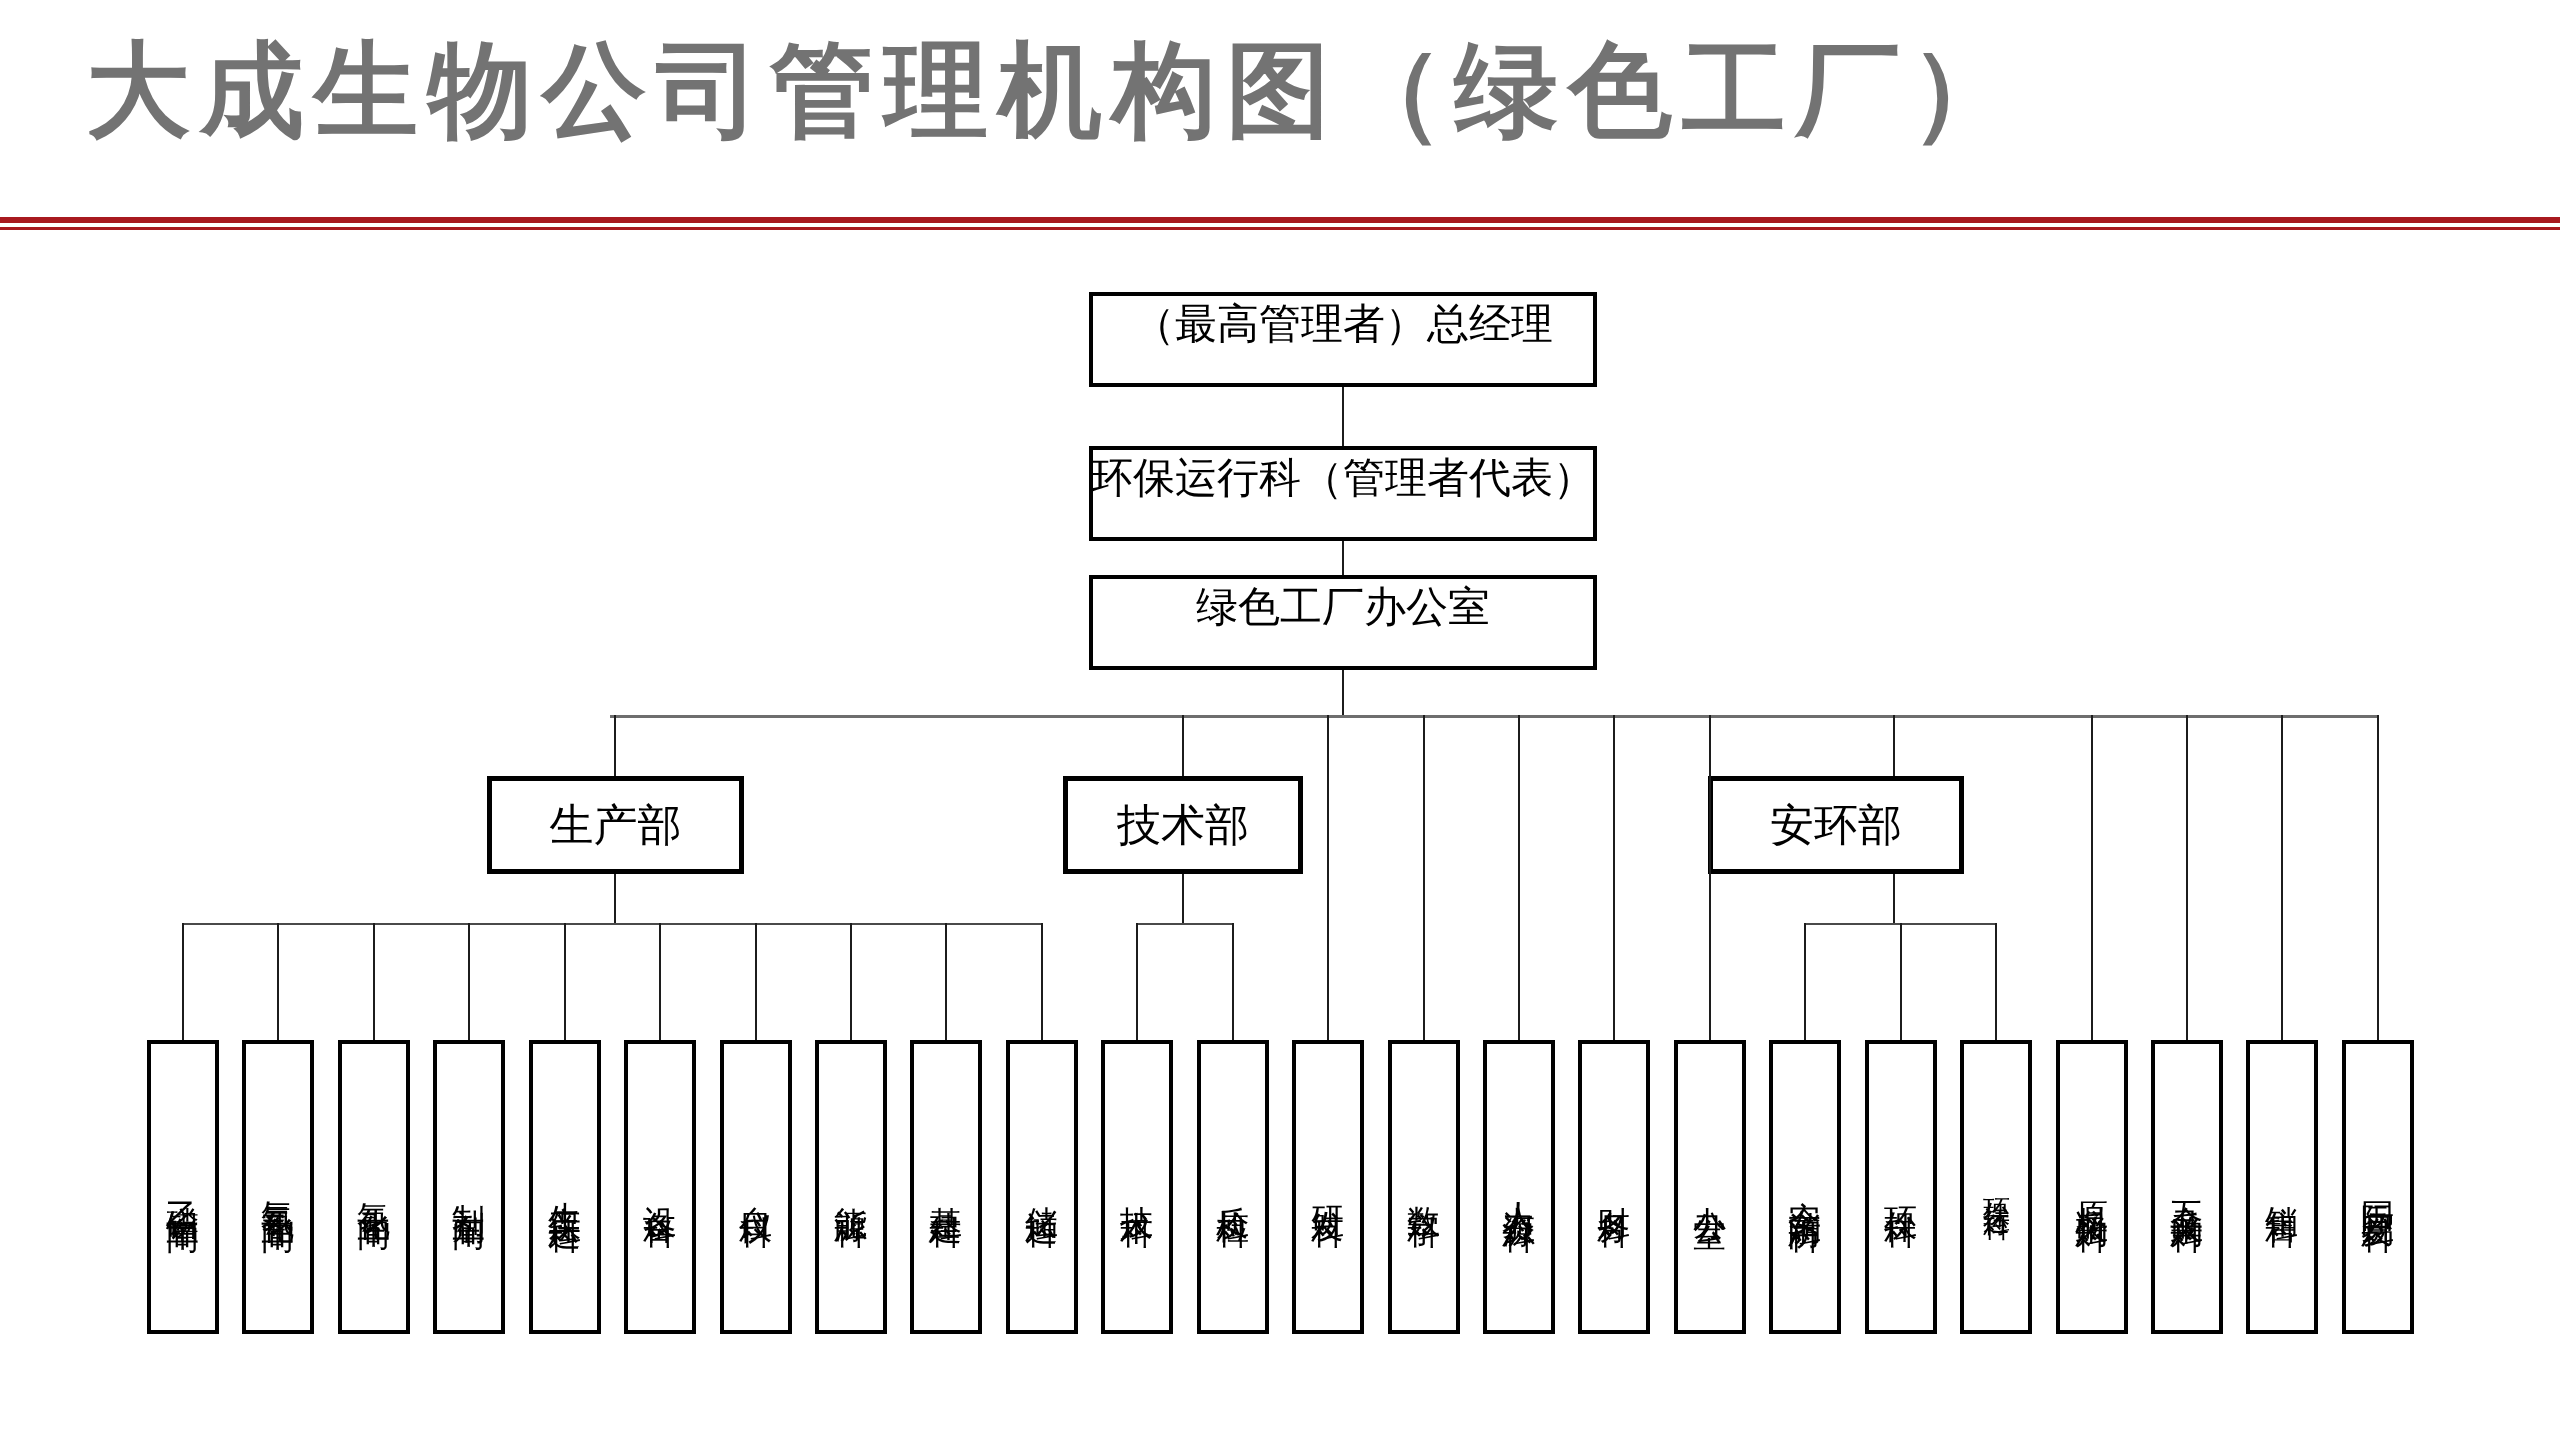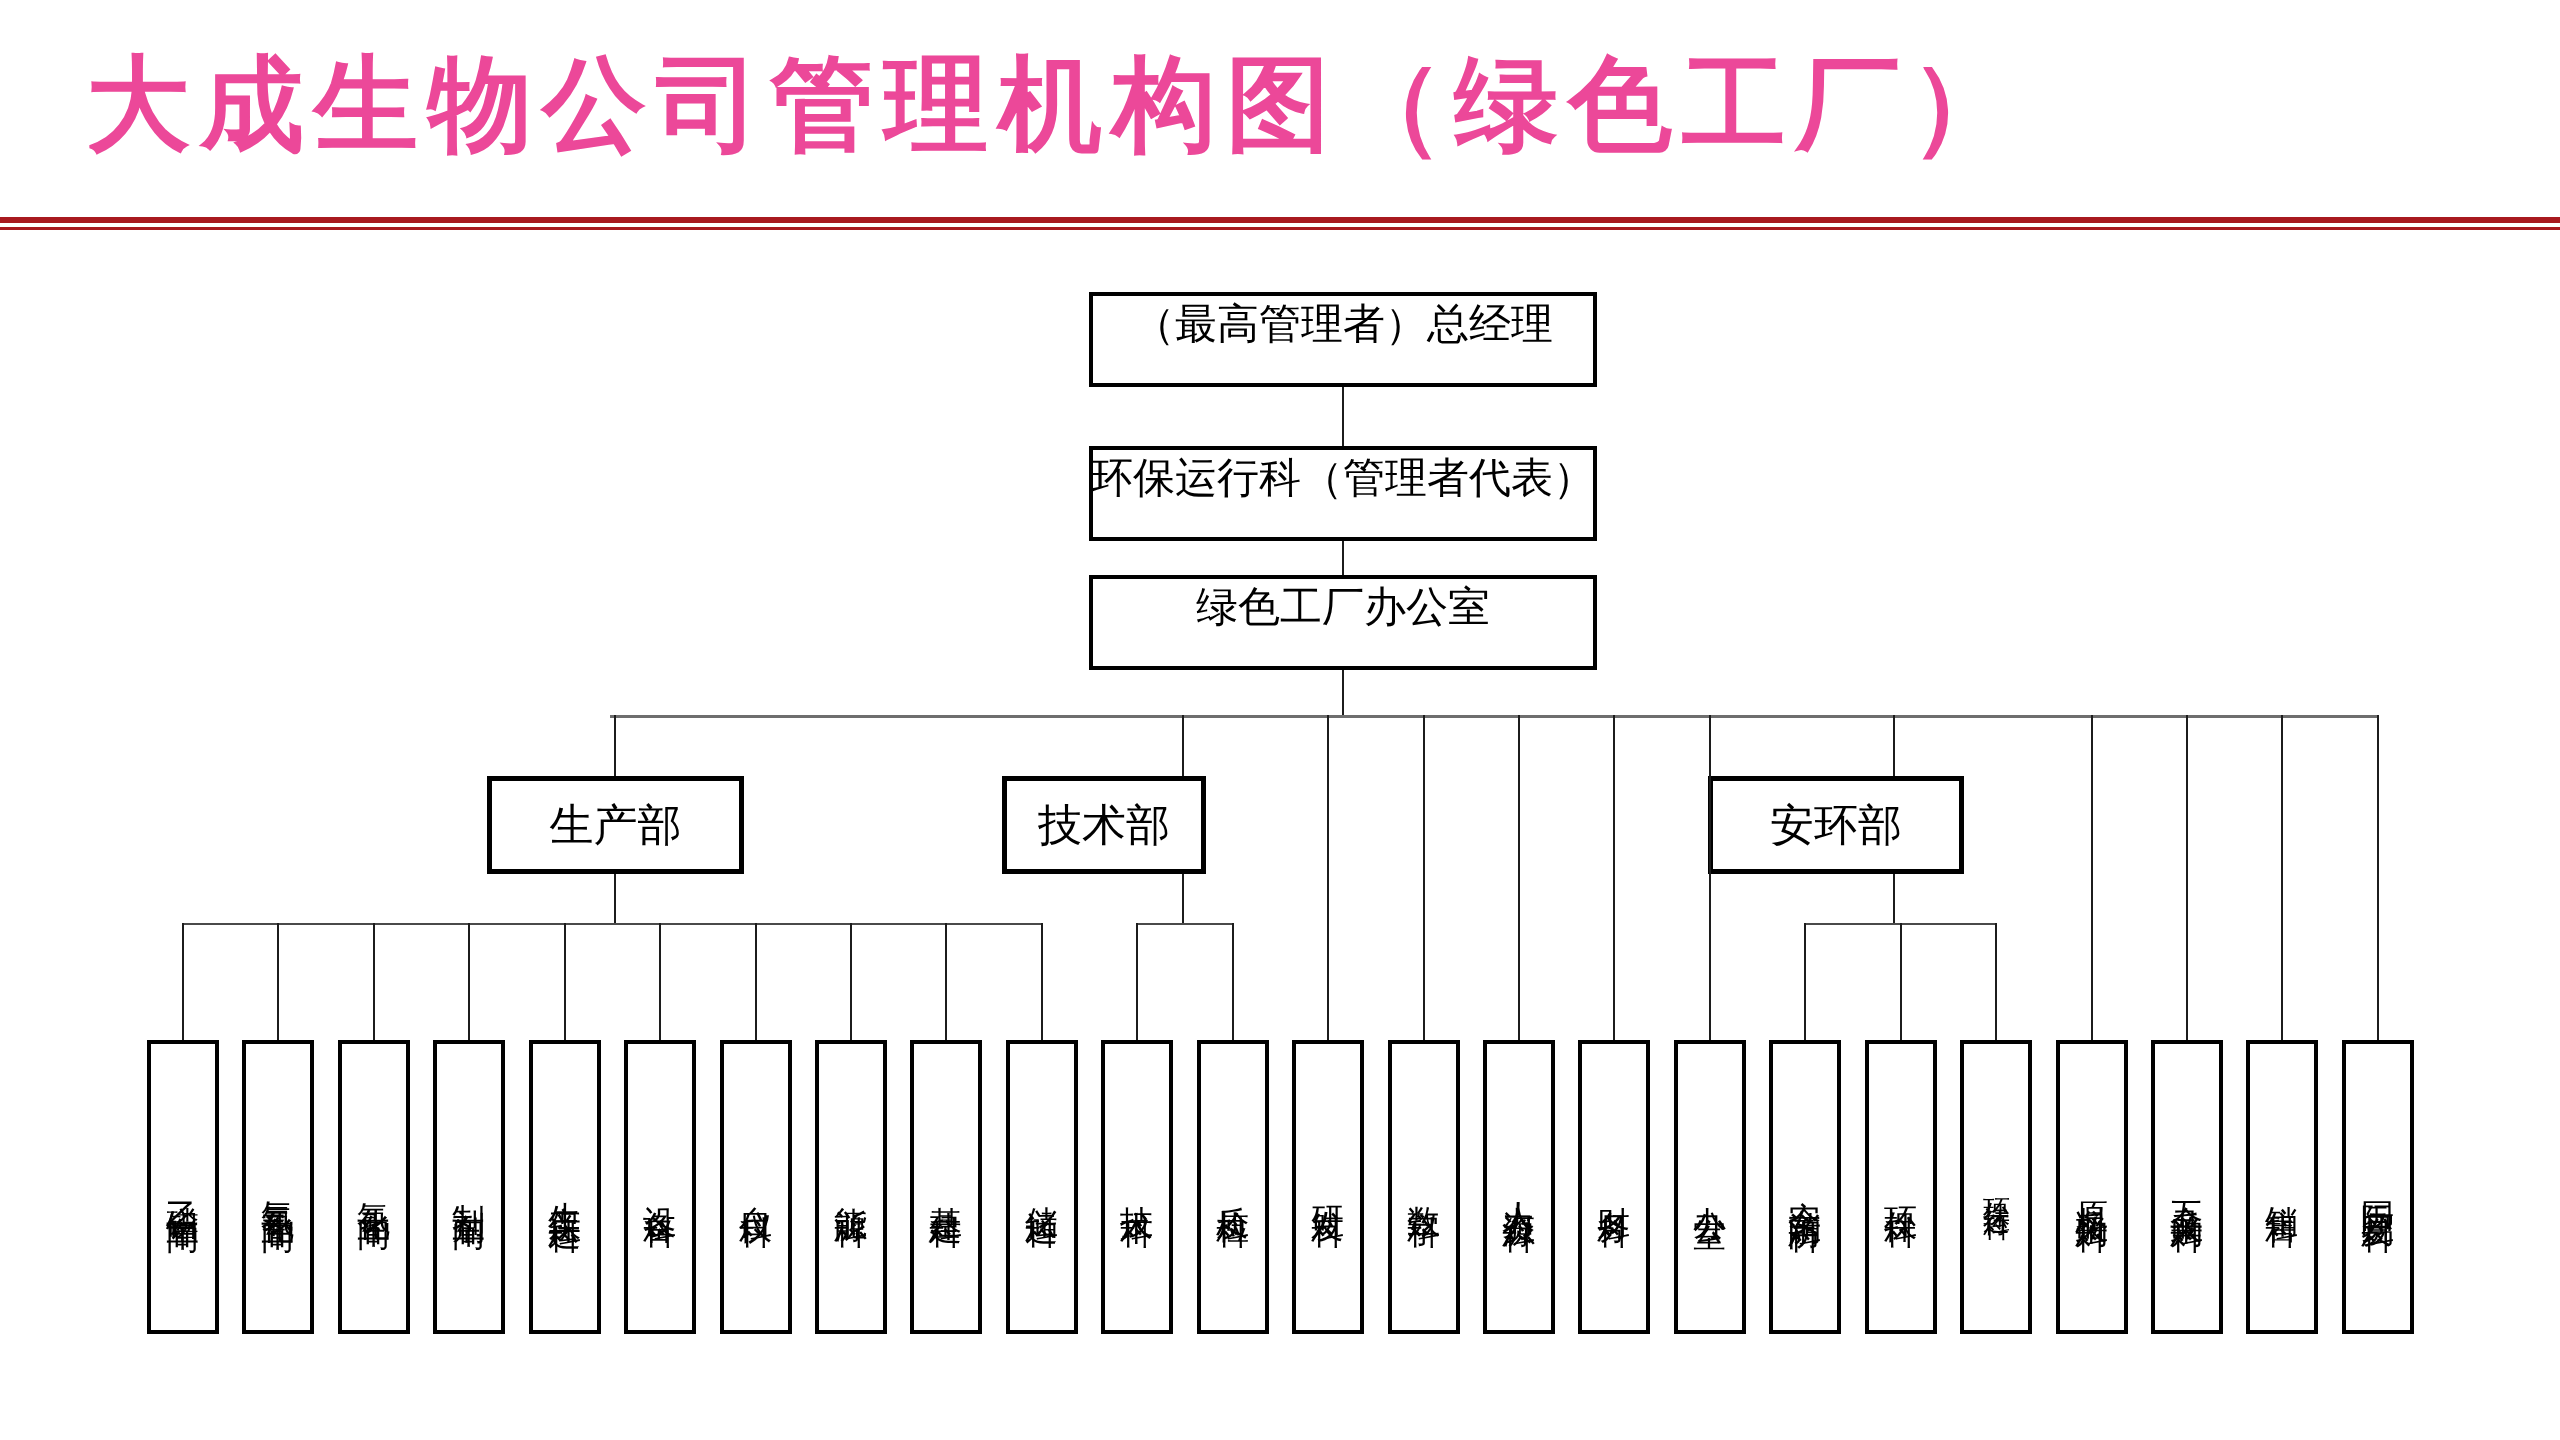--- a/index.html
+++ b/index.html
@@ -1,20 +1,20 @@
 <!DOCTYPE html>
 <html><head>
 <meta charset="utf-8">
 <style>
   html,body{margin:0;padding:0;background:#fff;}
   .page{position:relative;width:2560px;height:1440px;background:#ffffff;overflow:hidden;
         font-family:"Liberation Sans",sans-serif;}
-  .title{position:absolute;left:86px;top:49px;width:2100px;
-         font-family:Liberation Mono, monospace;font-weight:bold;
-         font-size:104px;line-height:1.22;letter-spacing:10px;color:#ec4899;white-space:nowrap;}
+  .title{position:absolute;left:86px;top:28px;width:2100px;
+         font-family:Liberation Serif, serif;font-weight:bold;
+         font-size:104px;line-height:1.22;letter-spacing:10px;color:#737373;white-space:nowrap;}
   .red-thick{position:absolute;left:0;top:217px;width:2560px;height:6px;background:#a8191f;}
   .red-thin{position:absolute;left:0;top:227px;width:2560px;height:3px;background:#a8191f;}
 
   .tbox{position:absolute;left:1089px;width:508px;height:95px;box-sizing:border-box;
         border:4px solid #000;background:#fff;display:flex;justify-content:center;
         font-size:42px;color:#000;white-space:nowrap;}
   .dbox{position:absolute;top:776px;height:98px;box-sizing:border-box;
         border:5px solid #000;background:#fff;display:flex;align-items:center;justify-content:center;
         font-size:44px;color:#000;white-space:nowrap;}
   .ubox{position:absolute;top:1040px;width:72px;height:294px;box-sizing:border-box;
@@ -51,21 +51,21 @@
 
   <div class="hline" style="left:610px;top:715px;width:1769px"></div>
 
   <div class="vline" style="left:614px;top:715px;height:61px"></div>
   <div class="vline" style="left:1182px;top:715px;height:61px"></div>
   <div class="vline" style="left:1893px;top:715px;height:61px"></div>
 
   <div class="dbox" style="left:487px;width:257px">
     <span>生产部</span>
   </div>
-  <div class="dbox" style="left:1002px;width:204px">
+  <div class="dbox" style="left:1063px;width:240px">
     <span>技术部</span>
   </div>
   <div class="dbox" style="left:1708px;width:256px">
     <span>安环部</span>
   </div>
 
   <div class="vline" style="left:614px;top:874px;height:49px"></div>
   <div class="vline" style="left:1182px;top:874px;height:49px"></div>
   <div class="vline" style="left:1893px;top:874px;height:49px"></div>
 

